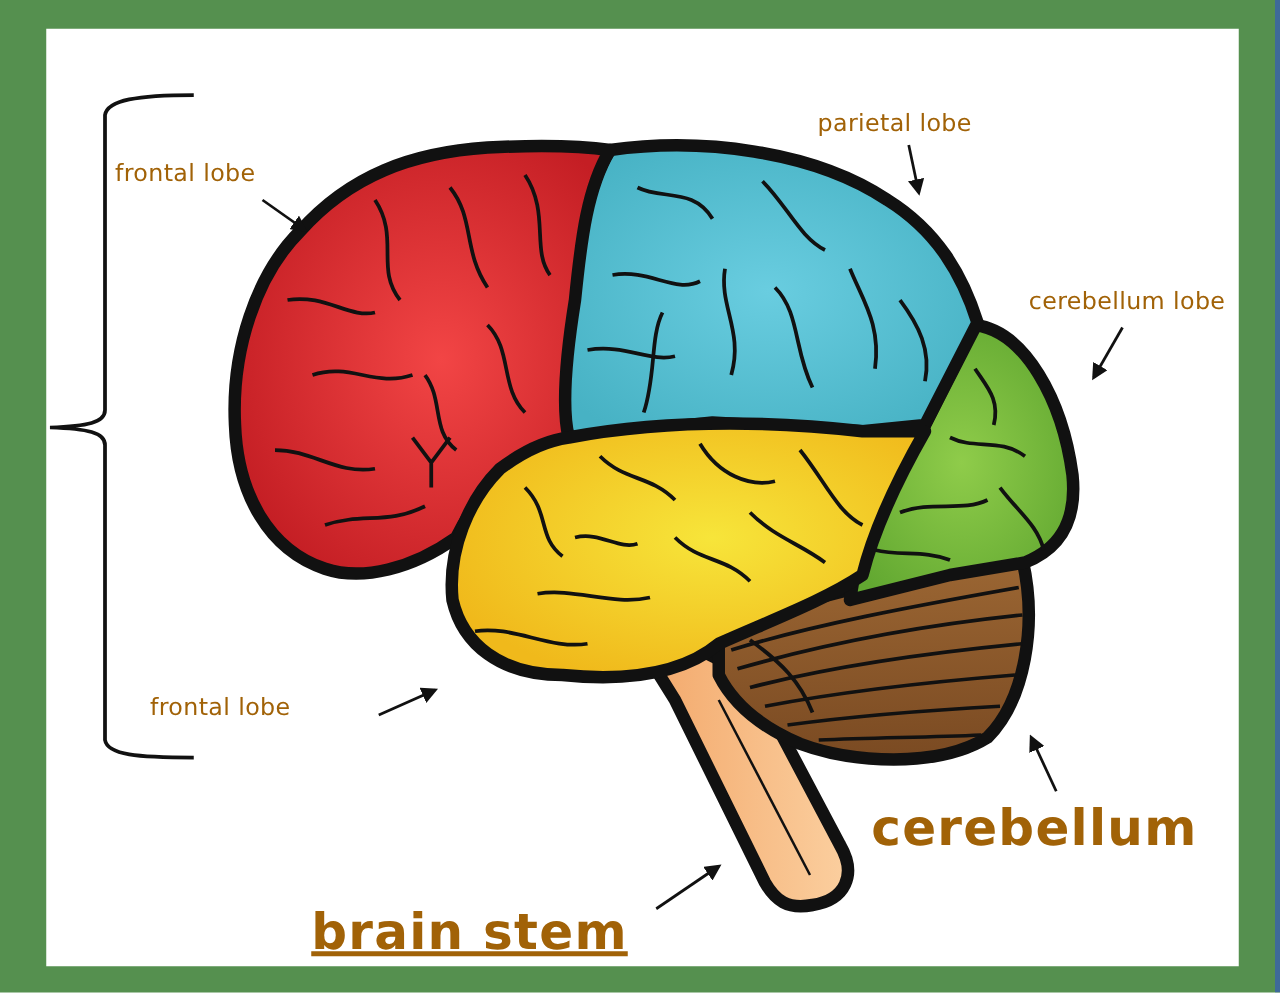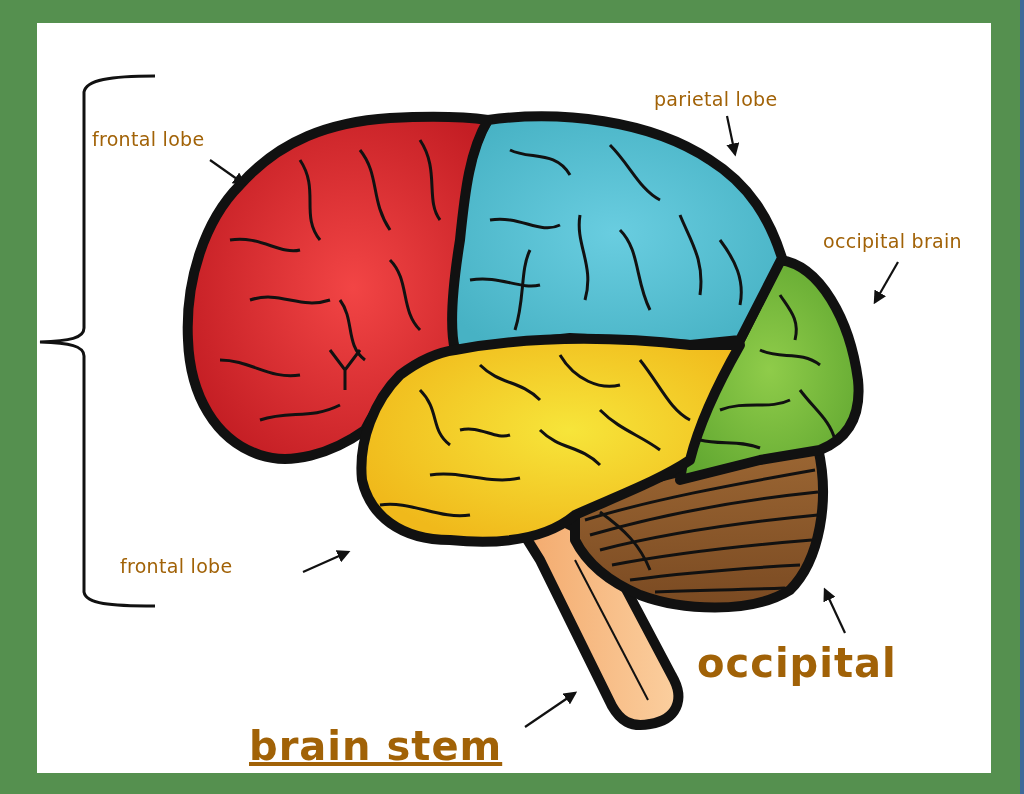--- a/index.html
+++ b/index.html
@@ -146,17 +146,17 @@
       <line x1="727" y1="116" x2="735" y2="154" marker-end="url(#arrow)"></line>
       <line x1="898" y1="262" x2="875" y2="302" marker-end="url(#arrow)"></line>
       <line x1="303" y1="572" x2="348" y2="552" marker-end="url(#arrow)"></line>
       <line x1="845" y1="633" x2="825" y2="590" marker-end="url(#arrow)"></line>
       <line x1="525" y1="727" x2="575" y2="693" marker-end="url(#arrow)"></line>
     </g>
   </svg>
 
   <div class="lbl small" style="left:55px; top:105px;">frontal lobe</div>
   <div class="lbl small" style="left:617px; top:65px;">parietal lobe</div>
-  <div class="lbl small" style="left:786px; top:207px;">occipital brain</div>
+  <div class="lbl small" style="left:786px; top:207px;">cerebellum lobe</div>
   <div class="lbl small" style="left:83px; top:532px;">frontal lobe</div>
-  <div class="lbl big" style="left:660px; top:617px;">occipital</div>
+  <div class="lbl big" style="left:660px; top:617px;">cerebellum</div>
   <div class="lbl big" style="left:212px; top:700px;text-decoration:underline;">brain stem</div>
 </div>
 
 </body></html>

